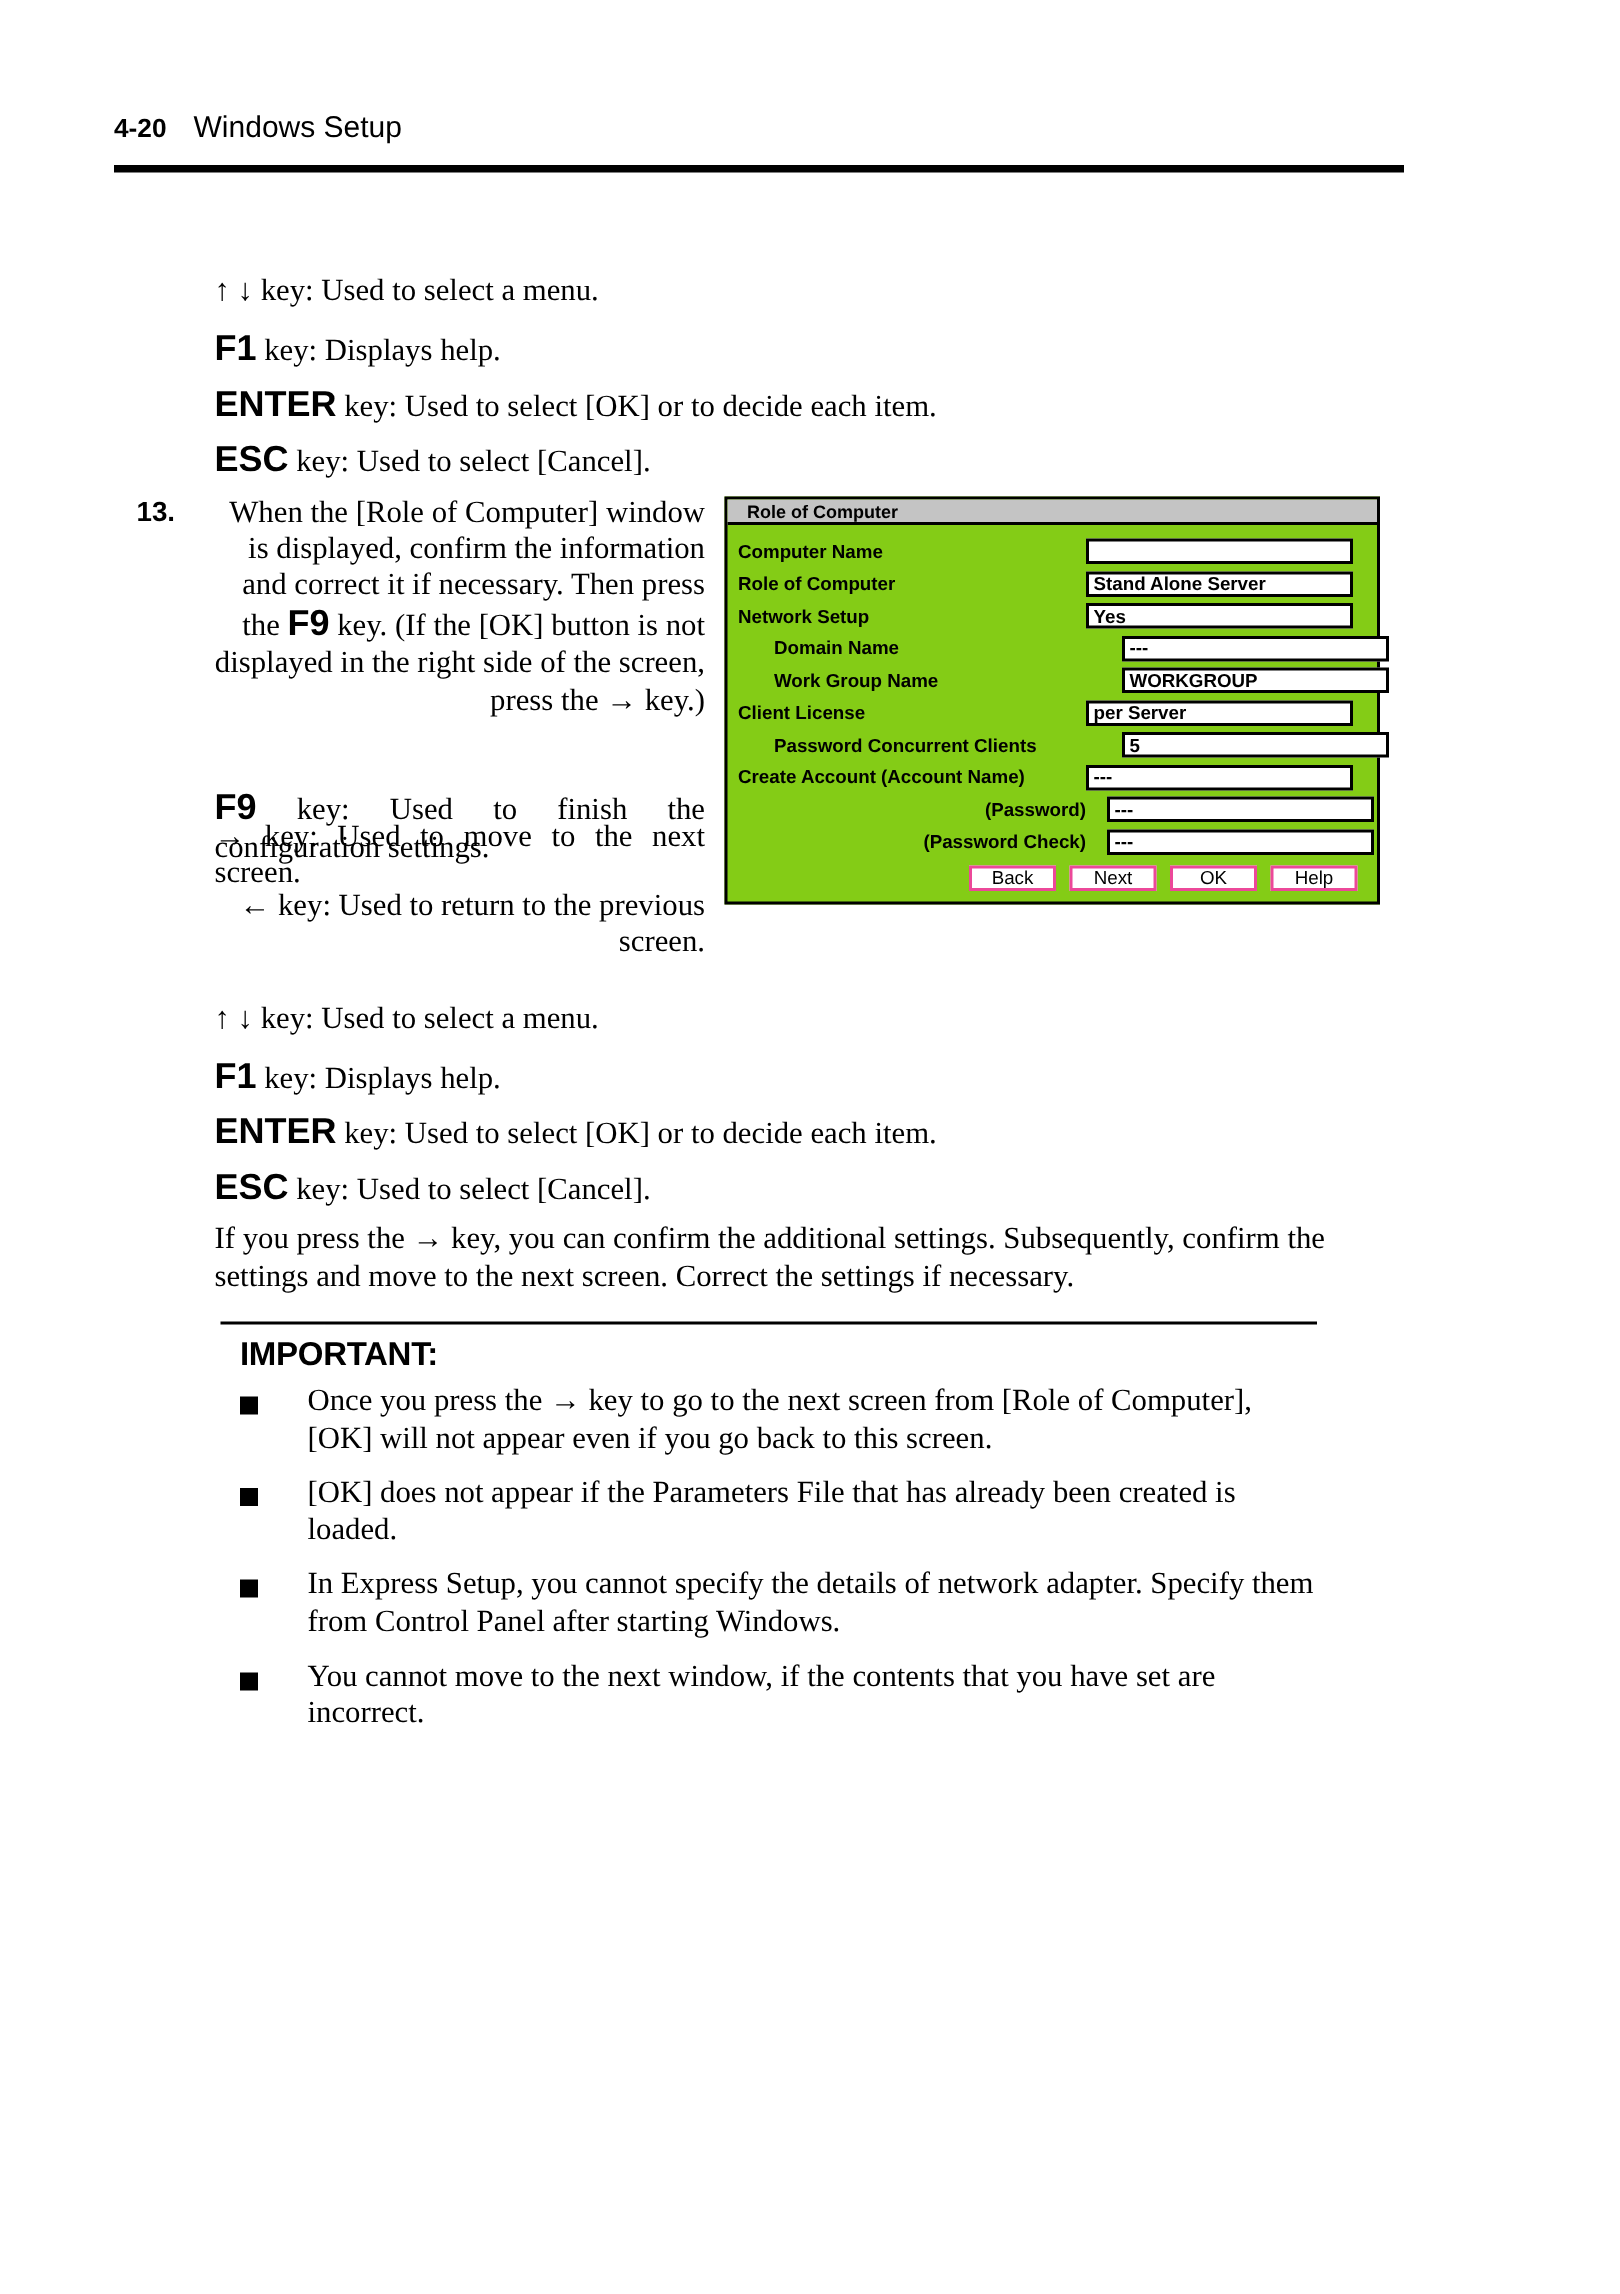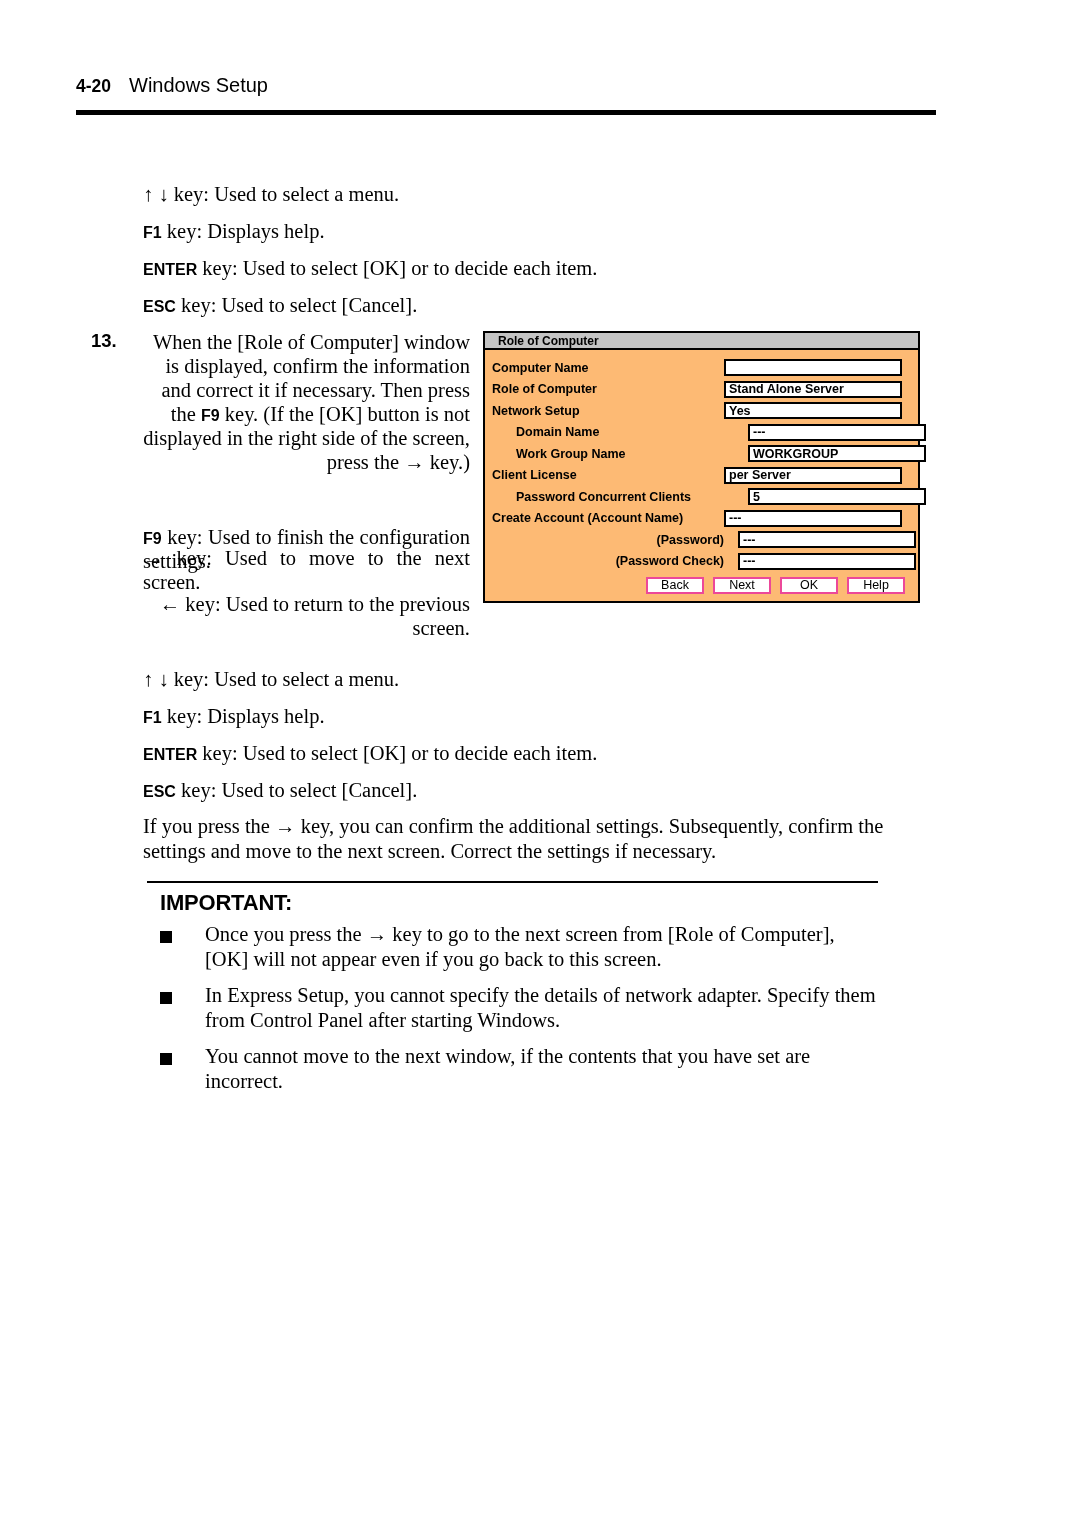--- a/index.html
+++ b/index.html
@@ -55,21 +55,21 @@
   .keyline {
     position: absolute;
     left: 143px;
     font-size: 20.5px;
     line-height: 1.2;
     white-space: nowrap;
   }
   .keyname {
     font-family: "Liberation Sans", "DejaVu Sans", sans-serif;
     font-weight: bold;
-    font-size: 16px;
+    font-size: 24px;
   }
   .arrowkey {
     font-family: "Liberation Serif", "DejaVu Serif", serif;
     font-size: 20.5px;
   }
 
   
   .item-num {
     position: absolute;
     left: 91px;
@@ -149,21 +149,21 @@
   }
 
   
   .dialog {
     position: absolute;
     left: 483px;
     top: 331px;
     width: 437px;
     box-sizing: border-box;
     border: 2px solid #000000;
-    background: #fdba74;
+    background: #84cc16;
     font-family: "Liberation Sans", "DejaVu Sans", sans-serif;
   }
   .dialog-titlebar {
     height: 17px;
     background: #c4c4c4;
     border-bottom: 2px solid #000000;
     display: flex;
     align-items: center;
     padding-left: 13px;
     box-sizing: border-box;
@@ -292,20 +292,24 @@
   <div class="important-rule"></div>
   <div class="important-title">IMPORTANT:</div>
 
   <div class="bullet-list">
     <div class="bullet-row">
       <span class="bullet-sq"></span>
       <span class="bullet-text">Once you press the → key to go to the next screen from [Role of Computer], [OK] will not appear even if you go back to this screen.</span>
     </div>
     <div class="bullet-row">
       <span class="bullet-sq"></span>
+      <span class="bullet-text">[OK] does not appear if the Parameters File that has already been created is loaded.</span>
+    </div>
+    <div class="bullet-row">
+      <span class="bullet-sq"></span>
       <span class="bullet-text">In Express Setup, you cannot specify the details of network adapter. Specify them from Control Panel after starting Windows.</span>
     </div>
     <div class="bullet-row">
       <span class="bullet-sq"></span>
       <span class="bullet-text">You cannot move to the next window, if the contents that you have set are incorrect.</span>
     </div>
   </div>
 
   <div class="dialog">
     <div class="dialog-titlebar">

